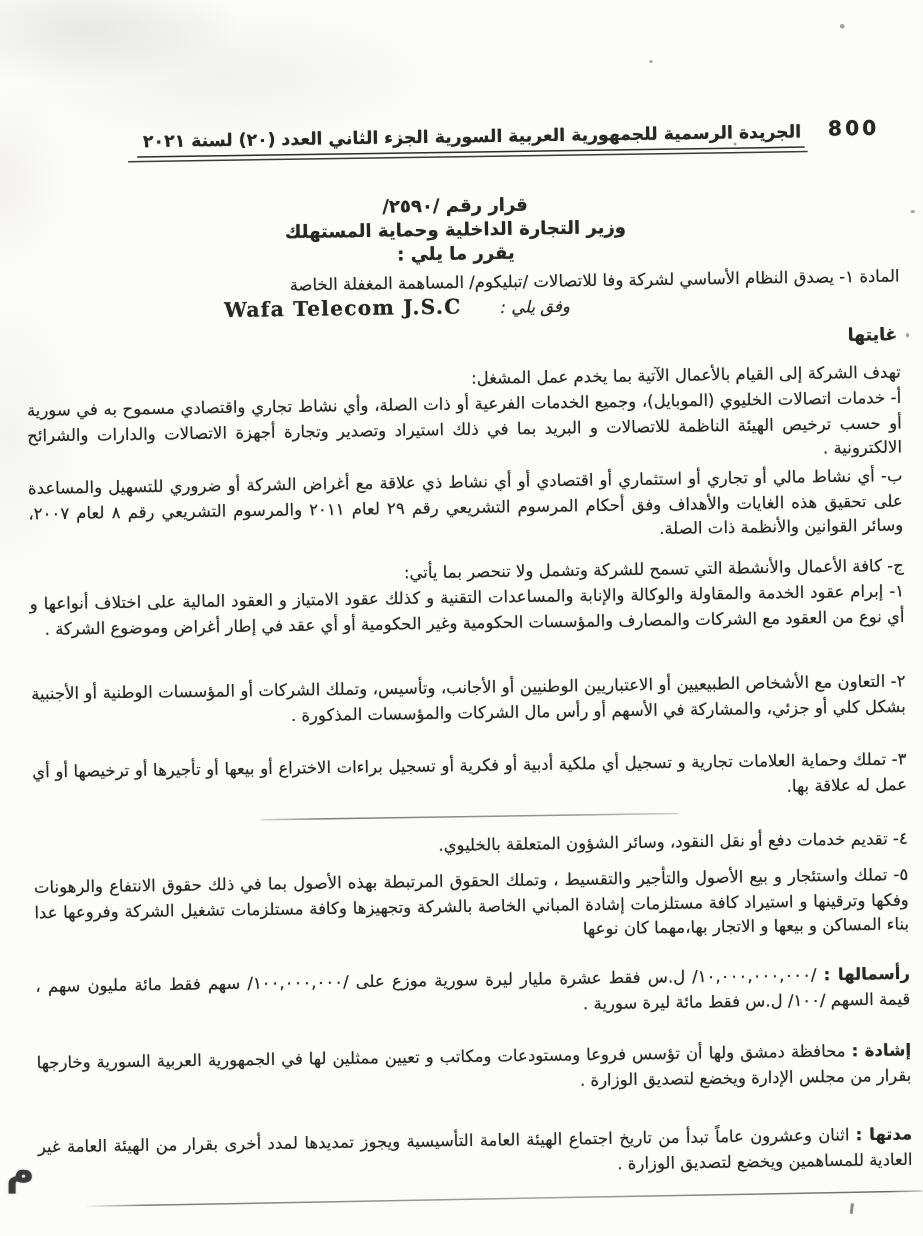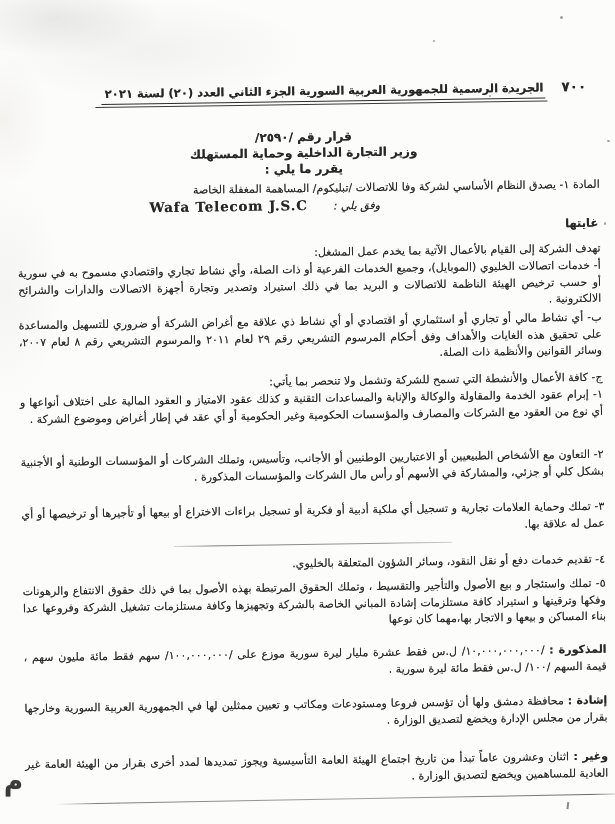--- a/index.html
+++ b/index.html
@@ -94,21 +94,21 @@
   <span class="speck sp1"></span>
   <span class="speck sp2"></span>
   <span class="speck sp3"></span>
   <span class="speck sp4"></span>
   <span class="speck sp5"></span>
   <span class="speck sp6"></span>
 
   <div class="content">
 
     <div class="header">
-      <span class="pageno txt">٧٠٠</span>
+      <span class="pageno txt">800</span>
       <span class="gz-title">الجريدة الرسمية للجمهورية العربية السورية الجزء الثاني العدد (٢٠) لسنة ٢٠٢١</span>
     </div>
 
     <div class="center" style="top:130px;">قرار رقم /٢٥٩٠/</div>
     <div class="center" style="top:146px;">وزير التجارة الداخلية وحماية المستهلك</div>
     <div class="center" style="top:162px;">يقرر ما يلي :</div>
 
     <div class="par single" style="top:181px;">المادة ١- يصدق النظام الأساسي لشركة وفا للاتصالات /تبليكوم/ المساهمة المغفلة الخاصة</div>
 
     <div class="company-row">
@@ -125,29 +125,29 @@
     <div class="par" style="top:391px;">١- إبرام عقود الخدمة والمقاولة والوكالة والإنابة والمساعدات التقنية و كذلك عقود الامتياز و العقود المالية على اختلاف أنواعها و أي نوع من العقود مع الشركات والمصارف والمؤسسات الحكومية وغير الحكومية أو أي عقد في إطار أغراض وموضوع الشركة .</div>
     <div class="par" style="top:451px;">٢- التعاون مع الأشخاص الطبيعيين أو الاعتباريين الوطنيين أو الأجانب، وتأسيس، وتملك الشركات أو المؤسسات الوطنية أو الأجنبية بشكل كلي أو جزئي، والمشاركة في الأسهم أو رأس مال الشركات والمؤسسات المذكورة .</div>
     <div class="par" style="top:503px;">٣- تملك وحماية العلامات تجارية و تسجيل أي ملكية أدبية أو فكرية أو تسجيل براءات الاختراع أو بيعها أو تأجيرها أو ترخيصها أو أي عمل له علاقة بها.</div>
 
     <div class="sep-line"></div>
 
     <div class="par single" style="top:556px;">٤- تقديم خدمات دفع أو نقل النقود، وسائر الشؤون المتعلقة بالخليوي.</div>
     <div class="par" style="top:580px;">٥- تملك واستئجار و بيع الأصول والتأجير والتقسيط ، وتملك الحقوق المرتبطة بهذه الأصول بما في ذلك حقوق الانتفاع والرهونات وفكها وترقينها و استيراد كافة مستلزمات إشادة المباني الخاصة بالشركة وتجهيزها وكافة مستلزمات تشغيل الشركة وفروعها عدا بناء المساكن و بيعها و الاتجار بها،مهما كان نوعها</div>
 
     <div class="par labeled" style="top:646px;">
-      <span class="lbl">المذكورة :</span><span> /١٠,٠٠٠,٠٠٠,٠٠٠/ ل.س فقط عشرة مليار ليرة سورية موزع على /١٠٠,٠٠٠,٠٠٠/ سهم فقط مائة مليون سهم ، قيمة السهم /١٠٠/ ل.س فقط مائة ليرة سورية .</span>
+      <span class="lbl">رأسمالها :</span><span> /١٠,٠٠٠,٠٠٠,٠٠٠/ ل.س فقط عشرة مليار ليرة سورية موزع على /١٠٠,٠٠٠,٠٠٠/ سهم فقط مائة مليون سهم ، قيمة السهم /١٠٠/ ل.س فقط مائة ليرة سورية .</span>
     </div>
 
     <div class="par labeled" style="top:697px;">
       <span class="lbl">إشادة :</span><span> محافظة دمشق ولها أن تؤسس فروعا ومستودعات ومكاتب و تعيين ممثلين لها في الجمهورية العربية السورية وخارجها بقرار من مجلس الإدارة ويخضع لتصديق الوزارة .</span>
     </div>
 
     <div class="par labeled" style="top:753px;">
-      <span class="lbl">وغير :</span><span> اثنان وعشرون عاماً تبدأ من تاريخ اجتماع الهيئة العامة التأسيسية ويجوز تمديدها لمدد أخرى بقرار من الهيئة العامة غير العادية للمساهمين ويخضع لتصديق الوزارة .</span>
+      <span class="lbl">مدتها :</span><span> اثنان وعشرون عاماً تبدأ من تاريخ اجتماع الهيئة العامة التأسيسية ويجوز تمديدها لمدد أخرى بقرار من الهيئة العامة غير العادية للمساهمين ويخضع لتصديق الوزارة .</span>
     </div>
 
     <div class="bottom-rule"></div>
     <div class="rule-tick"></div>
   </div>
 
   <div class="margin-letter">م</div>
 </div>
 
 </body></html>

